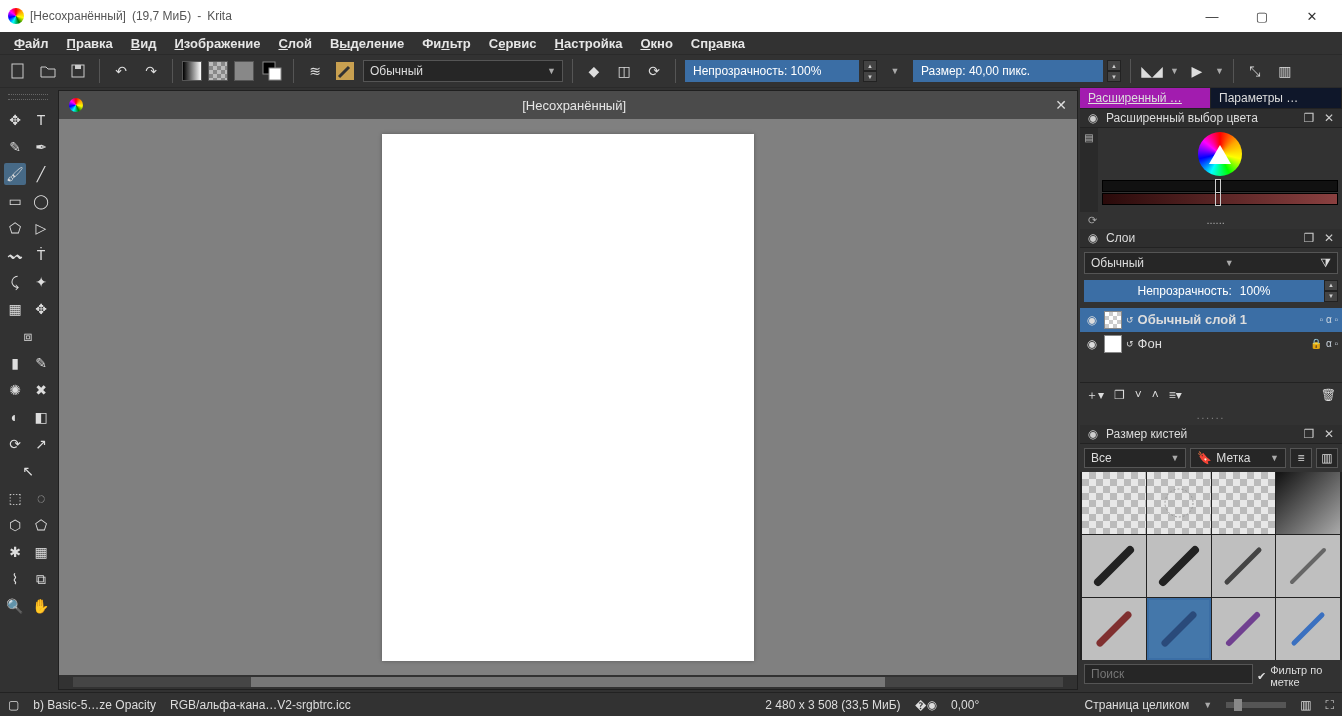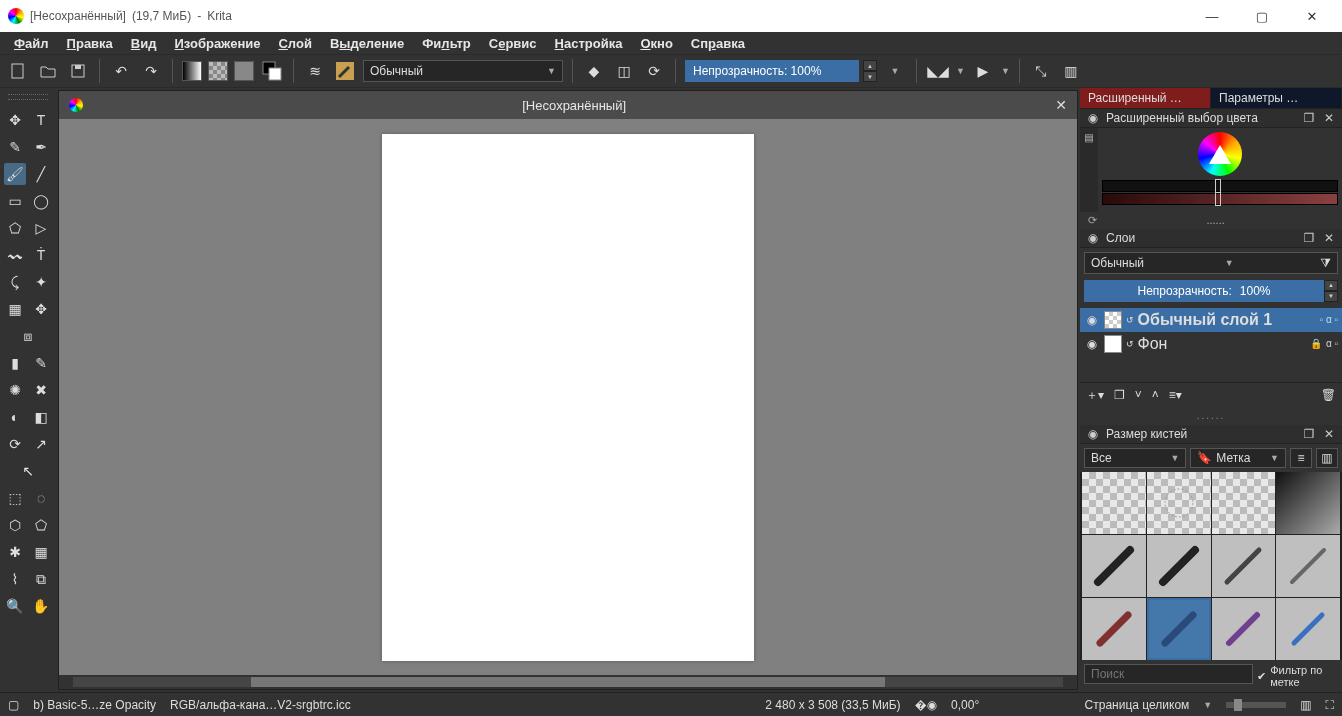--- a/index.html
+++ b/index.html
@@ -48,21 +48,21 @@
 .canvas-viewport { flex:1; position:relative; background:#808080; display:flex; align-items:center; justify-content:center; }
 .page { background:#fff; box-shadow:0 0 4px rgba(0,0,0,.3); width:372px; height:527px; }
 .hscroll { height:14px; background:#323232; display:flex; align-items:center; }
 .hscroll .track { flex:1; margin:0 14px; height:10px; background:#454545; position:relative; }
 .hscroll .thumb { position:absolute; left:18%; width:64%; height:100%; background:#777; }
 
 
 .rightcol { width:262px; background:#323232; display:flex; flex-direction:column; font-size:12px; color:#ddd; }
 .rightcol .tabs { height:24px; display:flex; border-bottom:1px solid #222; }
 .rightcol .tabs .tab { flex:1; display:flex; align-items:center; padding:0 8px; background:#0f172a; border-right:1px solid #222; white-space:nowrap; overflow:hidden; text-overflow:ellipsis; }
-.rightcol .tabs .tab.active { background:#7f1d1d; }
+.rightcol .tabs .tab.active { background:#a21caf;text-decoration:underline; }
 .panel-head { height:22px; display:flex; align-items:center; padding:0 6px; gap:6px; background:#2e2e2e; border-bottom:1px solid #222; }
 .panel-head .ph-title { flex:1; white-space:nowrap; overflow:hidden; text-overflow:ellipsis; }
 .panel-head .ph-btn { width:14px; text-align:center; color:#ccc; }
 .mini-sidebar { width:18px; background:#2a2a2a; display:flex; flex-direction:column; align-items:center; padding-top:4px; gap:6px; font-size:10px; color:#bbb; }
 .panel-flex { display:flex; }
 .panel-body { flex:1; }
 
 .color-ring { width:44px; height:44px; border-radius:50%; background:conic-gradient(red,orange,yellow,lime,cyan,blue,magenta,red); display:flex; align-items:center; justify-content:center; margin:4px auto; }
 .color-ring .tri { width:0; height:0; border-left:11px solid transparent; border-right:11px solid transparent; border-bottom:19px solid #fff; }
 .color-strip { height:12px; background:linear-gradient(#111,#111); margin:1px 4px; border:1px solid #000; position:relative; }
@@ -71,21 +71,21 @@
 .strip-foot { display:flex; justify-content:space-between; padding:2px 8px; color:#aaa; font-size:11px;}
 
 .layers-panel .blend { height:22px; background:#262626; border:1px solid #555; margin:4px 4px 0; display:flex; align-items:center; padding:0 6px; justify-content:space-between; }
 .layers-panel .opacity { height:22px; margin:6px 4px; display:flex; align-items:center; }
 .layers-panel .opacity .bar { flex:1; height:22px; background:#3b6ea5; display:flex; align-items:center; justify-content:center; color:#fff; gap:8px; }
 .layer-row { height:24px; display:flex; align-items:center; padding:0 4px; gap:4px; }
 .layer-row.sel { background:#3b6ea5; }
 .layer-row .eye { width:16px; text-align:center; }
 .layer-row .thumb { width:18px; height:18px; border:1px solid #888; background:#fff; }
 .layer-row.sel .thumb { background:repeating-conic-gradient(#ccc 0 25%,#fff 0 50%) 0 0/8px 8px; }
-.layer-row .lname { flex:1; font-size:16px; }
+.layer-row .lname { flex:1; font-size:13px; }
 .layer-row .icons { display:flex; gap:3px; font-size:10px; color:#cfd8e2; }
 .layer-foot { height:26px; display:flex; align-items:center; padding:0 6px; gap:10px; border-top:1px solid #222; }
 .layer-dots { text-align:center; color:#888; font-size:10px; padding:2px 0 4px; letter-spacing:2px; }
 
 .brushes .filter-row { display:flex; gap:4px; padding:4px; }
 .brushes .sel-box { height:20px; background:#262626; border:1px solid #555; display:flex; align-items:center; padding:0 6px; gap:4px; }
 .brush-grid { display:grid; grid-template-columns:repeat(4,1fr); gap:1px; padding:0 2px; background:#222; }
 .brush-cell { height:62px; background:#bfbfbf; display:flex; align-items:center; justify-content:center; position:relative; }
 .brush-cell.sel { outline:2px solid #3b6ea5; outline-offset:-2px; background:#4477aa; }
 .brush-cell.check { background:repeating-conic-gradient(#bbb 0 25%,#e8e8e8 0 50%) 0 0/14px 14px; }
@@ -183,20 +183,29 @@
   <div class="slider-outer">
     <div class="slider-box" style="width:174px">
       <span>Непрозрачность: 100%</span>
     </div>
     <div class="step-btns">
         <div>▲</div>
         <div>▼</div>
       </div>
   </div>
   <div class="tbtn" style="font-size:9px;color:#aaa;">▼</div>
+  <div class="slider-outer">
+    <div class="slider-box" style="width:190px">
+      <span>Размер: 40,00 пикс.</span>
+    </div>
+    <div class="step-btns">
+        <div>▲</div>
+        <div>▼</div>
+      </div>
+  </div>
   <div class="sep"></div>
   <div class="tbtn">◣◢</div>
   <span style="font-size:9px;color:#aaa;">▼</span>
   <div class="tbtn">▶</div>
   <span style="font-size:9px;color:#aaa;">▼</span>
   <div class="sep"></div>
   <div class="tbtn">⤡</div>
   <div class="tbtn">▥</div>
 </div>
 

